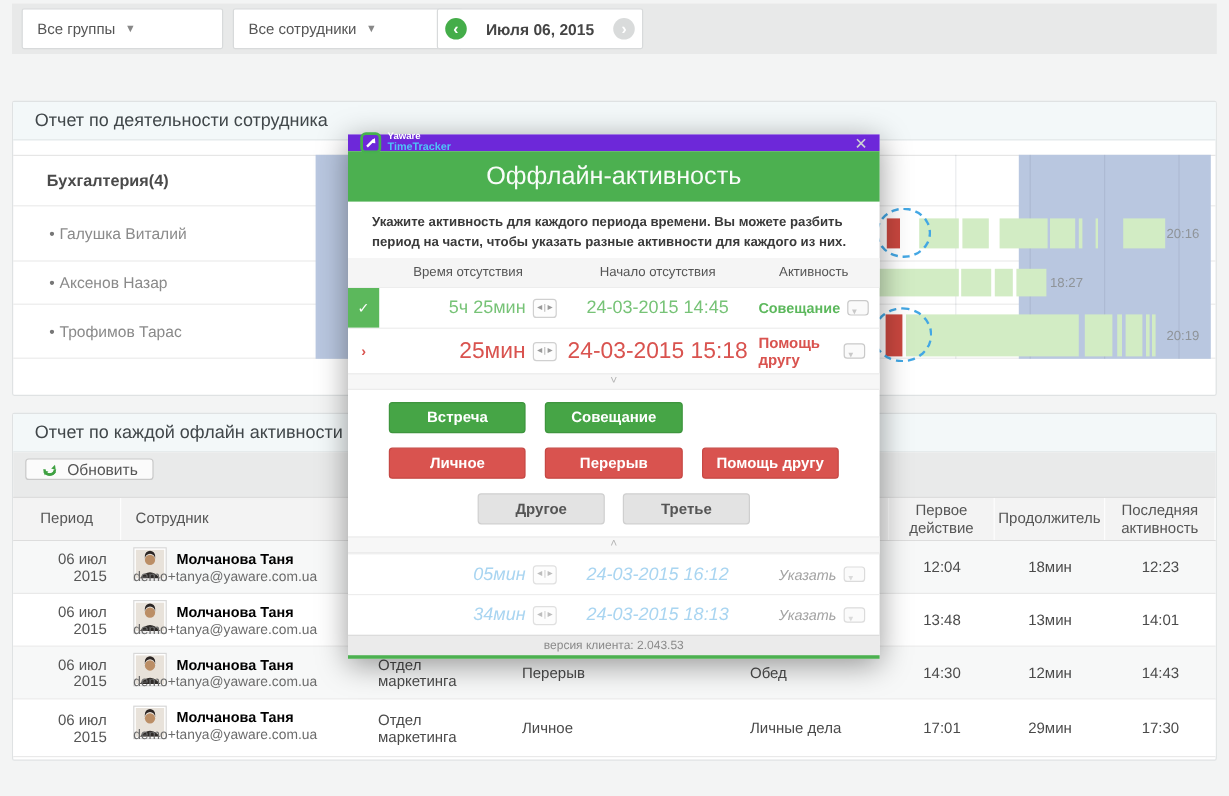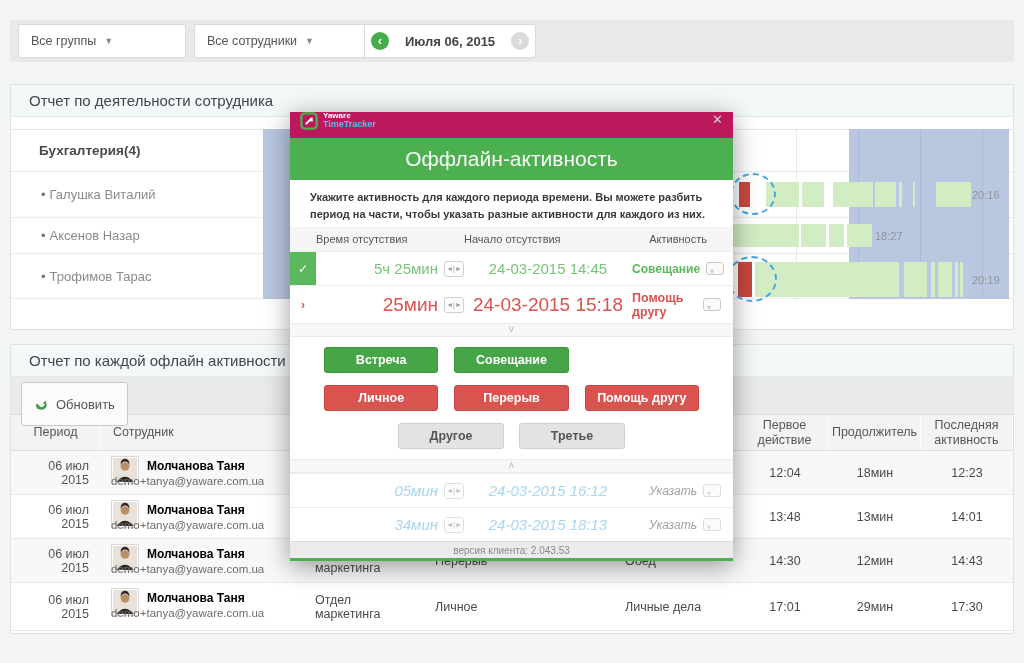--- a/index.html
+++ b/index.html
@@ -1,20 +1,20 @@
 <!DOCTYPE html>
 <html><head>
 <meta charset="utf-8">
 <style>
   * { margin:0; padding:0; box-sizing:border-box; }
   html,body { background:#f3f4f4; font-family:"Liberation Sans", sans-serif; }
   #stage { position:relative; width:1024px; height:663px; background:#f3f4f4; overflow:hidden; }
 
   
-  .topbar { position:absolute; left:10px; top:20px; width:1004px; height:42px; background:#e8e9e9; }
+  .topbar { position:absolute; left:10px; top:3px; width:1004px; height:42px; background:#e8e9e9; }
   .filter-box { position:absolute; top:4px; height:34px; background:#fff; border:1px solid #d8dadb;
     border-radius:2px; display:flex; align-items:center; padding:0 12px; font-size:12.5px; color:#555; cursor:pointer; }
   .caret { margin-left:8px; font-size:9px; color:#888; }
   .datebox { position:absolute; left:354px; top:4px; width:172px; height:34px; background:#fff; border:1px solid #d8dadb;
     border-radius:2px; display:flex; align-items:center; justify-content:center; gap:16px; }
   .nav-circle { width:18px; height:18px; border-radius:50%; color:#fff; font-size:13px; font-weight:bold;
     display:flex; align-items:center; justify-content:center; cursor:pointer; line-height:1; padding-bottom:2px; }
   .nav-prev { background:#44ad49; }
   .nav-next { background:#d9dbdb; }
   .date-label { font-size:13px; font-weight:bold; color:#444; }
@@ -38,53 +38,53 @@
   .tl-grid { position:absolute; width:1px; background:rgba(90,100,120,0.13); }
   .tl-seg { position:absolute; }
   .tl-seg.green { background:#d2ecc4; }
   .tl-seg.red { background:#c9473f; }
   .tl-label { position:absolute; font-size:11px; color:#8f9499; }
   .tl-circle { position:absolute; border:2px dashed #43a7e4; border-radius:50%; cursor:pointer; }
 
   
   #panel-offline { top:344px; height:290px; }
   .toolbar { height:38px; background:#e9eaea; border-bottom:1px solid #ddd; position:relative; }
-  .refresh-btn { position:absolute; left:10px; top:5px; height:44px; background:#fbfbfb; border:1px solid #c9c9c9;
+  .refresh-btn { position:absolute; left:10px; top:5px; height:18px; background:#fbfbfb; border:1px solid #c9c9c9;
     border-radius:3px; display:flex; align-items:center; gap:7px; padding:0 12px; font-size:13px; color:#555; cursor:pointer; }
   .cols { display:grid; grid-template-columns:90px 202px 120px 190px 128px 88px 92px 92px; }
   .thead { background:#f3f3f3; border-bottom:1px solid #ddd; height:36px; }
   .th { display:flex; align-items:center; justify-content:center; text-align:center; font-size:12.5px; color:#555;
     line-height:1.15; border-right:1px solid #fdfdfd; padding:2px 4px; }
   .trow { border-bottom:1px solid #e9e9e9; }
   .trow.odd { background:#f7f8f8; }
   .trow.even { background:#fff; }
   .td { display:flex; align-items:center; font-size:12.5px; color:#4a4a4a; padding:0 12px; }
   .td.center { justify-content:center; padding:0 4px; }
   .td.period { justify-content:center; color:#555;text-align:right; }
   .emp-cell { display:block; padding:5px 10px 0 10px; }
   .emp-line { display:flex; align-items:flex-start; gap:8px; }
   .avatar { width:28px; height:28px; border:1px solid #d8d8d8; background:#fff; padding:1px; flex:none; }
   .emp-name { font-size:12px; font-weight:bold; color:#000000; padding-top:3px; }
   .emp-email { font-size:11.5px; color:#6b6b6b; margin-top:-9px; }
 
   
   #modal { position:absolute; left:290px; top:112px; width:443px; background:#fff; z-index:20;
     box-shadow:0 5px 24px rgba(0,0,0,0.4); }
-  .m-titlebar { height:26px; background:#be185d; display:flex; align-items:flex-start; padding:0 10px; }
+  .m-titlebar { height:14px; background:#6d28d9; display:flex; align-items:center; padding:0 10px; }
   .m-logo { display:flex; align-items:center; gap:5px; }
   .m-logo-text { display:flex; flex-direction:column; line-height:1.05; }
   .m-brand-top { font-size:8px; color:#fff; font-weight:bold; }
   .m-brand-bottom { font-size:9px; color:#4fc3f7; font-weight:bold; }
   .m-close { margin-left:auto; color:#cfd2d4; font-size:13px; cursor:pointer; }
   .m-titleband { height:42px; background:#4cb050; display:flex; align-items:center; justify-content:center; }
   .m-title { font-size:21px; color:rgba(255,255,255,0.96); }
   .m-desc { padding:9px 20px 5px 20px; font-size:11px; font-weight:bold; color:#3a3a3a; line-height:1.5; }
   .m-grid { display:grid; grid-template-columns:26px 148px 168px 1fr; align-items:center; }
   .m-colhead { height:24px; background:#f5f5f5; font-size:11px; color:#555; }
-  .m-colhead .h { }
+  .m-colhead .h { text-align:center; }
   .m-colhead .h.right { text-align:right; padding-right:26px; }
   .m-row { border-top:1px solid #ededed; }
   .m-ind { align-self:stretch; display:flex; align-items:center; justify-content:center; }
   .m-ind.check { background:#5cb85c; color:#fff; font-size:12px; cursor:pointer; }
   .m-ind.arrow { color:#d9534f; font-weight:bold; font-size:12px; cursor:pointer; }
   .m-time { text-align:right; display:flex; align-items:center; justify-content:flex-end; gap:6px; }
   .m-date { text-align:center; }
   .m-act { display:flex; align-items:center; justify-content:flex-end; gap:6px; padding-right:12px; font-size:12px; font-weight:bold; }
   .row-confirmed { color:#77c377; font-size:15px; height:34px; }
   .row-confirmed .m-act { color:#5cb85c; }

